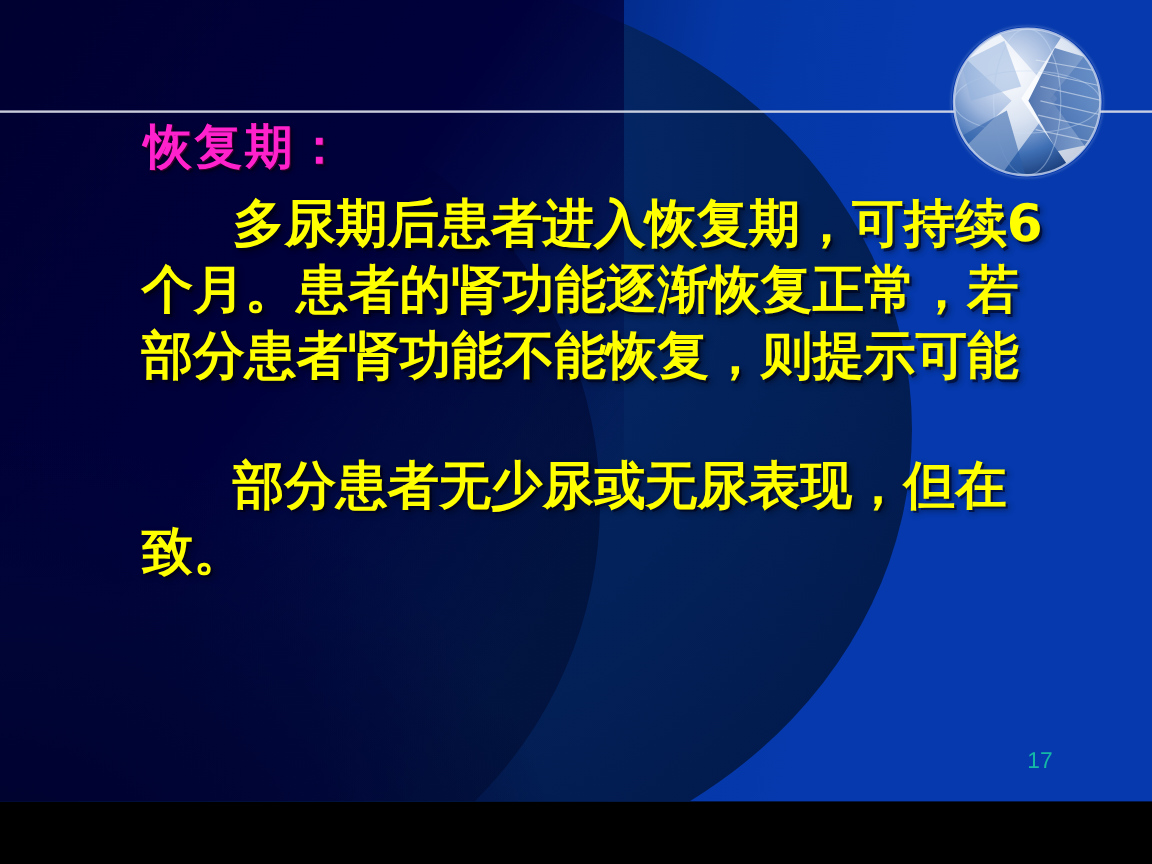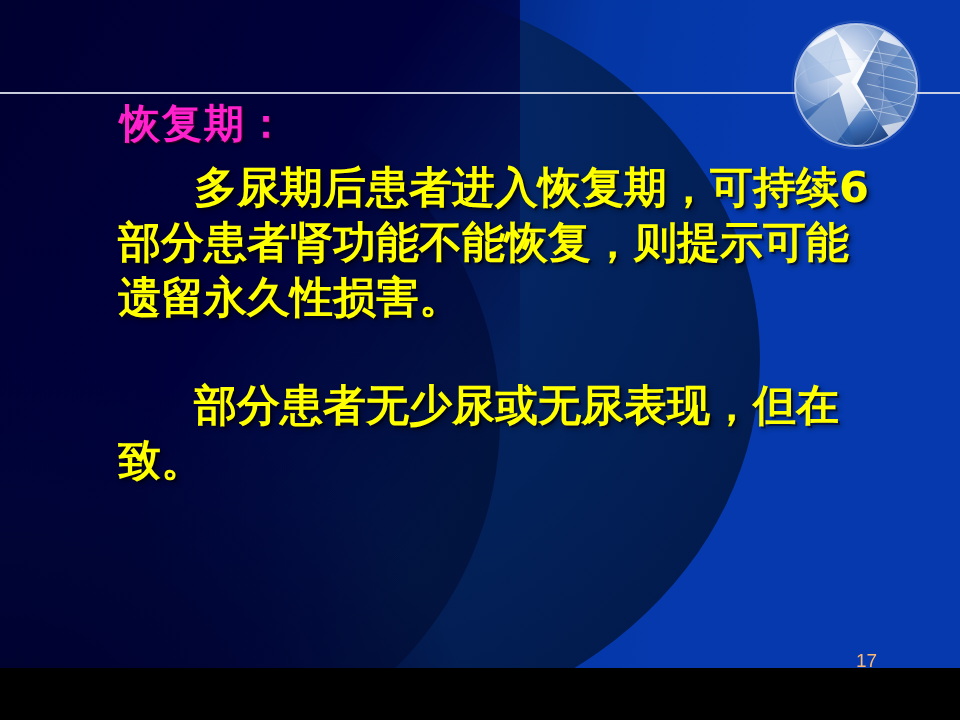--- a/index.html
+++ b/index.html
@@ -121,23 +121,23 @@
     height: 55px;
     white-space: nowrap;
     letter-spacing: 0px;
     text-shadow: 2px 2px 0 rgba(0,0,20,0.55), 3px 3px 5px rgba(0,0,0,0.45);
   }
   .line.indent { padding-left: 76px; }
 
   .page-number {
     position: absolute;
     left: 856px;
-    top: 650px;
+    top: 624px;
     font-size: 19px;
-    color: #fdba74;
+    color: #14b8a6;
     font-family: "Liberation Sans", sans-serif;
   }
 </style>
 </head>
 <body>
 
 <div id="slide">
 
   <div class="bg-base"></div>
   <div class="bg-circle"></div>
@@ -190,22 +190,22 @@
         <path d="M8 30 L44 12 L58 50 L16 62 Z" fill="#8fb0dc" opacity="0.5"></path>
       </g>
       <circle cx="63" cy="63" r="61" fill="none" stroke="#c9d6ec" stroke-width="2" opacity="0.8"></circle>
     </svg>
   </div>
 
   <div class="heading">恢复期：</div>
 
   <div class="body-block para-1">
     <div class="line indent">多尿期后患者进入恢复期，可持续6</div>
+    <div class="line">个月。患者的肾功能逐渐恢复正常，若</div>
     <div class="line">部分患者肾功能不能恢复，则提示可能</div>
-    <div class="line">遗留永久性损害。</div>
   </div>
 
   <div class="body-block para-2">
     <div class="line indent">部分患者无少尿或无尿表现，但在</div>
     <div class="line">致。</div>
   </div>
 
   <div class="page-number">17</div>
 
 </div>

